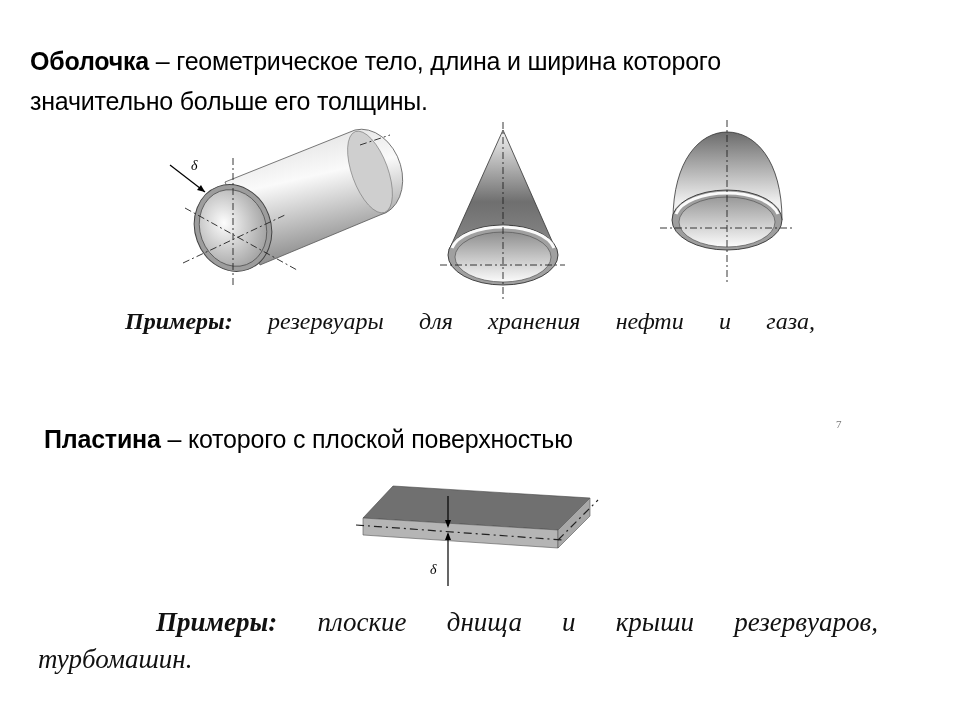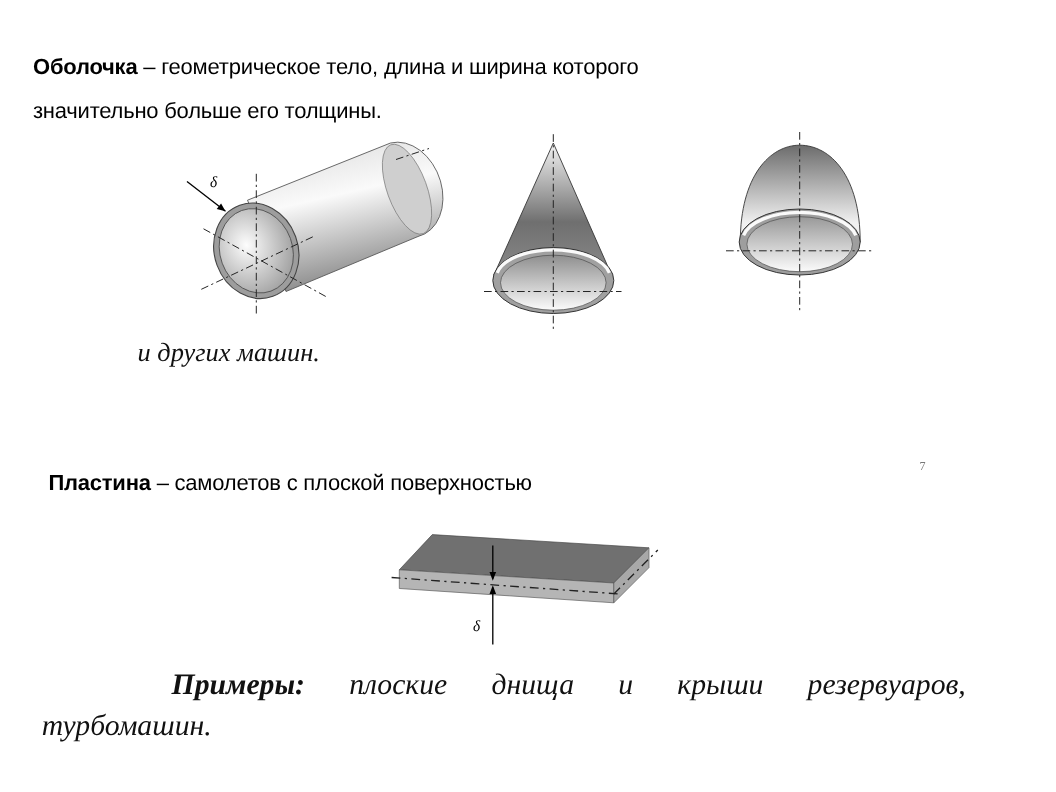--- a/index.html
+++ b/index.html
@@ -1,20 +1,20 @@
 <!DOCTYPE html>
 <html><head>
 <meta charset="utf-8">
 <style>
   html, body { margin: 0; padding: 0; background: #ffffff; }
   body { width: 960px; height: 720px; position: relative; overflow: hidden; color: #000; }
   .sans { font-family: "Liberation Sans", "DejaVu Sans", sans-serif; }
   .serif { font-family: "Liberation Serif", "DejaVu Serif", serif; }
   .abs { position: absolute; }
-  .def-line { font-size: 20px; line-height: 34px; white-space: nowrap; letter-spacing: -0.2px; }
+  .def-line { font-size: 25px; line-height: 34px; white-space: nowrap; letter-spacing: -0.2px; }
   .def-line b { font-weight: bold; }
   .examples { font-style: italic; color: #111; }
   .examples .lbl { font-weight: bold; }
   .justify { text-align: justify; text-align-last: justify; }
   svg { position: absolute; overflow: visible; }
 </style>
 </head>
 <body>
 
 <div class="abs sans def-line" style="left:30px; top:44px;">
@@ -90,27 +90,30 @@
   <ellipse cx="67" cy="100" rx="55" ry="30" fill="#9e9e9e" stroke="#333" stroke-width="0.9"></ellipse>
   <ellipse cx="67" cy="102" rx="48" ry="25" fill="url(#domeIn)" stroke="#555" stroke-width="0.7"></ellipse>
   <path d="M 16 94 A 52 26 0 0 1 118 94" fill="none" stroke="#fafafa" stroke-width="3"></path>
   <g stroke="#222" stroke-width="0.9" stroke-dasharray="7 3 2 3">
     <line x1="67" y1="0" x2="67" y2="165"></line>
     <line x1="0" y1="108" x2="135" y2="108"></line>
   </g>
 </svg>
 
 <div class="abs serif examples" style="left:125px; top:305px; width:690px; font-size:24px; line-height:32px;">
-  <div>и других машин.</div>
+  <div class="justify">
+    <span class="lbl">Примеры:</span>
+    <span>резервуары для хранения нефти и газа,</span>
+  </div>
 </div>
 
 <div class="abs serif" style="left:836px; top:418px; font-size:11px; color:#777;">7</div>
 
 <div class="abs sans def-line" style="left:44px; top:422px;">
-  <b>Пластина</b><span> – самолетов с плоской поверхностью</span>
+  <b>Пластина</b><span> – которого с плоской поверхностью</span>
 </div>
 
 <svg width="240" height="110" style="left:358px; top:478px;">
   <polygon points="35,8 232,20 200,52 5,40" fill="#707070" stroke="#444" stroke-width="0.6"></polygon>
   <polygon points="5,40 200,52 200,70 5,57" fill="#b5b5b5" stroke="#555" stroke-width="0.6"></polygon>
   <polygon points="200,52 232,20 232,38 200,70" fill="#a8a8a8" stroke="#555" stroke-width="0.6"></polygon>
   <g stroke="#222" stroke-width="1.2" stroke-dasharray="8 4 2 4">
     <line x1="-2" y1="47" x2="205" y2="62"></line>
     <line x1="200" y1="62" x2="240" y2="22"></line>
   </g>

